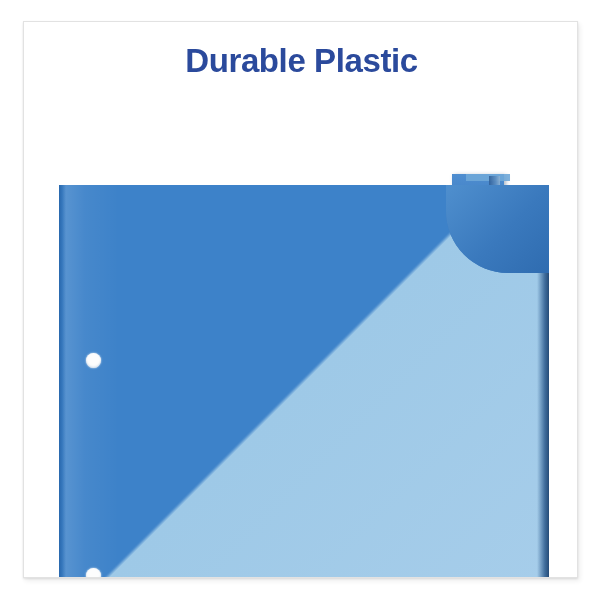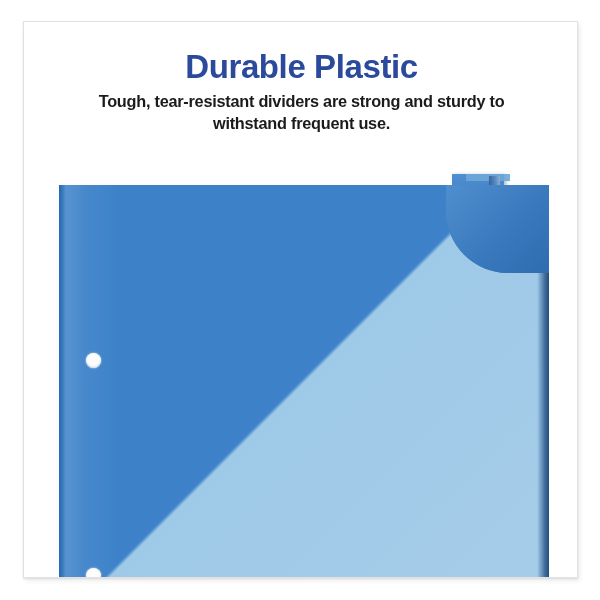--- a/index.html
+++ b/index.html
@@ -16,21 +16,21 @@
     position:absolute;left:23px;top:21px;width:555px;height:557px;
     background:#ffffff;
     border:1px solid #e2e2e2;
     box-shadow:0 1px 2px rgba(0,0,0,.10), 2px 3px 5px rgba(0,0,0,.07);
     box-sizing:border-box;
     overflow:hidden;
   }
 
   
   .headline-block{
-    position:absolute;left:0;top:26px;width:555px;text-align:center;
+    position:absolute;left:0;top:20px;width:555px;text-align:center;
   }
   .headline{
     margin:0;
     font-size:33px;line-height:38px;font-weight:bold;
     letter-spacing:-.4px;
     color:#2b4a9c;
   }
   .subhead{
     margin:5px auto 0;
     width:480px;
@@ -152,21 +152,20 @@
 </style>
 </head>
 <body>
 
 <div id="stage">
 
   <div class="card-frame">
 
     <div class="headline-block">
       <h1 class="headline">Durable Plastic</h1>
-      <p class="subhead">Tough, tear-resistant dividers are strong and sturdy to withstand frequent use.</p>
     </div>
 
     <div class="photo">
 
       <div class="tabs">
         <div class="tab-spine"></div>
 
         <div class="tab tab-blue">
           <div class="tab-blue-cap"></div>
         </div>

